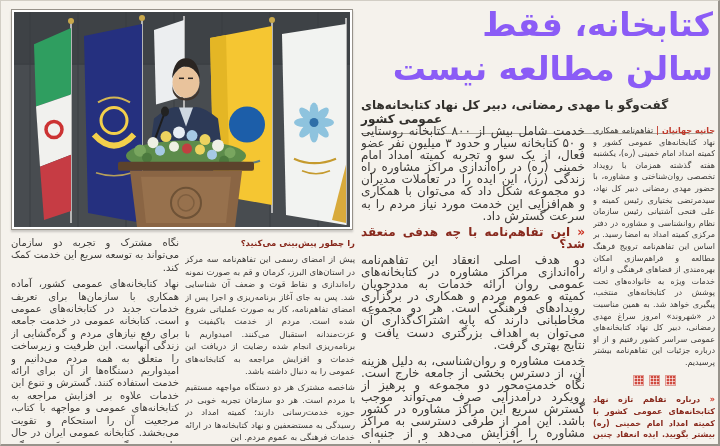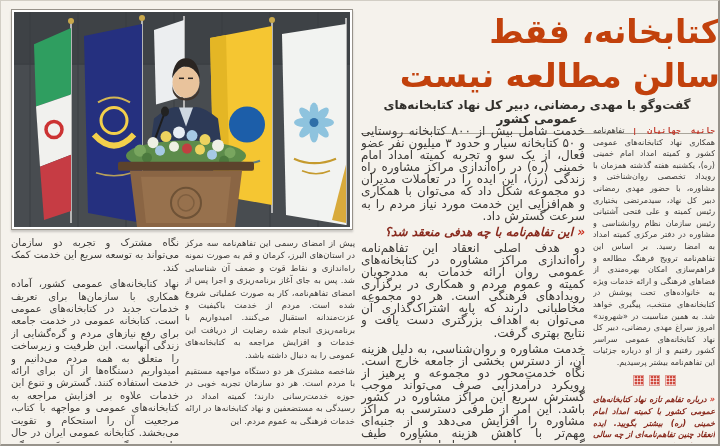--- a/index.html
+++ b/index.html
@@ -10,38 +10,38 @@
     font-family:"DejaVu Sans",sans-serif;direction:rtl;
   }
   
   .photo{
     position:absolute;left:10px;top:8px;width:342px;height:221px;margin:0;
     background:#fff;border:1px solid #97928a;padding:2px;box-sizing:border-box;
     box-shadow:0 2px 2px rgba(0,0,0,.18);
   }
   .photo svg{display:block;width:100%;height:100%;}
   
-  .headline{position:absolute;left:360px;top:2px;width:352px;margin:7px;text-align:right;color:#c2410c;}
+  .headline{position:absolute;left:360px;top:2px;width:352px;margin:0;text-align:right;color:#8b5cf6;}
   .hl-line{display:block;font-size:33px;line-height:44px;font-weight:bold;letter-spacing:-1px;}
   .subtitle{
-    position:absolute;left:360px;top:97px;width:352px;text-align:center;
+    position:absolute;left:360px;top:97px;width:352px;text-align:left;
     font-weight:bold;font-size:12px;color:#32302c;
     padding-bottom:7px;border-bottom:1px solid #a9a59b;
   }
   
   .col{position:absolute;text-align:justify;color:#3c3a37;overflow:hidden;}
   .col p{margin:0 0 4px 0;}
   .col1{left:592px;top:124px;width:122px;height:318px;font-size:8px;line-height:11.6px;}
   .col2{left:360px;top:124px;width:224px;height:318px;font-size:12px;line-height:12.1px;}
   .col3{left:184px;top:236px;width:170px;height:206px;font-size:8.5px;line-height:12.4px;}
   .col4{left:10px;top:236px;width:168px;height:206px;font-size:10px;line-height:12.4px;}
-  .question{font-weight:bold;color:#88291d;margin:3px 0;font-style:italic;}
+  .question{font-weight:bold;color:#88291d;margin:3px 0;}
   .qcont{font-weight:bold;color:#88291d;}
   .qmark{color:#cc3222;}
-  .byline{color:#c0392b;font-weight:bold;font-family:Liberation Mono, monospace;}
+  .byline{color:#c0392b;font-weight:bold;}
   .ornament{display:flex;gap:5px;justify-content:center;margin:7px 0 8px 0;}
   .ornament i{
     width:9px;height:9px;display:block;
     background-image:
       repeating-linear-gradient(90deg,rgba(255,255,255,.6) 0 1px,transparent 1px 3px),
       repeating-linear-gradient(0deg,rgba(255,255,255,.6) 0 1px,transparent 1px 3px);
     background-color:#cf4a3e;border:1px solid #e09a92;
   }
 </style>
 </head>
@@ -182,20 +182,21 @@
   </div>
 
   <div class="col col2">
     <p class="body">خدمت شامل بیش از ۸۰۰ کتابخانه روستایی و ۵۰ کتابخانه سیار و حدود ۳ میلیون نفر عضو فعال، از یک سو و تجربه کمیته امداد امام خمینی (ره) در راه‌اندازی مراکز مشاوره راه زندگی (رز)، این ایده را در تعاملات مدیران دو مجموعه شکل داد که می‌توان با همکاری و هم‌افزایی این خدمت مورد نیاز مردم را به سرعت گسترش داد.</p>
     <p class="question"><span class="qmark">«</span> <span>این تفاهم‌نامه با چه هدفی منعقد شد؟</span></p>
     <p class="body">دو هدف اصلی انعقاد این تفاهم‌نامه راه‌اندازی مراکز مشاوره در کتابخانه‌های عمومی روان ارائه خدمات به مددجویان کمیته و عموم مردم و همکاری در برگزاری رویدادهای فرهنگی است. هر دو مجموعه مخاطبانی دارند که پایه اشتراک‌گذاری آن می‌توان به اهداف بزرگتری دست یافت و نتایج بهتری گرفت.</p>
     <p class="body">خدمت مشاوره و روان‌شناسی، به دلیل هزینه آن، از دسترس بخشی از جامعه خارج است. نگاه خدمت‌محور دو مجموعه و پرهیز از رویکرد درآمدزایی صرف می‌تواند موجب گسترش سریع این مراکز مشاوره در کشور باشد. این امر از طرفی دسترسی به مراکز مشاوره را افزایش می‌دهد و از جنبه‌ای مهم‌تر با کاهش هزینه مشاوره طیف گسترده‌تری از مردم را از آن بهره‌مند می‌سازد. در واقع با هم‌افزایی دو مجموعه، بدون اعتبار ویژه‌ای برای ساخت، تجهیز و ... قدم مثبتی در راستای عدالت اجتماعی برداشته می‌شود.</p>
   </div>
 
   <div class="col col3">
+    <p class="qcont">را چطور پیش‌بینی می‌کنید؟</p>
     <p class="body">پیش از امضای رسمی این تفاهم‌نامه سه مرکز در استان‌های البرز، کرمان و قم به صورت نمونه راه‌اندازی و نقاط قوت و ضعف آن شناسایی شد. پس به جای آغاز برنامه‌ریزی و اجرا پس از امضای تفاهم‌نامه، کار به صورت عملیاتی شروع شده است. مردم از خدمت باکیفیت و عزت‌مندانه استقبال می‌کنند. امیدواریم با برنامه‌ریزی انجام شده رضایت از دریافت این خدمات و افزایش مراجعه به کتابخانه‌های عمومی را به دنبال داشته باشد.</p>
     <p class="body">شاخصه مشترک هر دو دستگاه مواجهه مستقیم با مردم است. هر دو سازمان تجربه خوبی در حوزه خدمت‌رسانی دارند؛ کمیته امداد در رسیدگی به مستضعفین و نهاد کتابخانه‌ها در ارائه خدمات فرهنگی به عموم مردم. این</p>
   </div>
 
   <div class="col col4">
     <p class="body">نگاه مشترک و تجربه دو سازمان می‌تواند به توسعه سریع این خدمت کمک کند.</p>
     <p class="body">نهاد کتابخانه‌های عمومی کشور، آماده همکاری با سازمان‌ها برای تعریف خدمات جدید در کتابخانه‌های عمومی است. کتابخانه عمومی در خدمت جامعه برای رفع نیازهای مردم و گره‌گشایی از زندگی آنهاست. این ظرفیت و زیرساخت را متعلق به همه مردم می‌دانیم و امیدواریم دستگاه‌ها از آن برای ارائه خدمت استفاده کنند. گسترش و تنوع این خدمات علاوه بر افزایش مراجعه به کتابخانه‌های عمومی و مواجهه با کتاب، مرجعیت آن را استحکام و تقویت می‌بخشد. کتابخانه عمومی ایران در حال حاضر هم، گسترده‌ترین شبکه فرهنگی بعد از مدارس و مساجد است و رتبه نخست منطقه را در اختیار دارد.</p>
   </div>
 
 </div>

